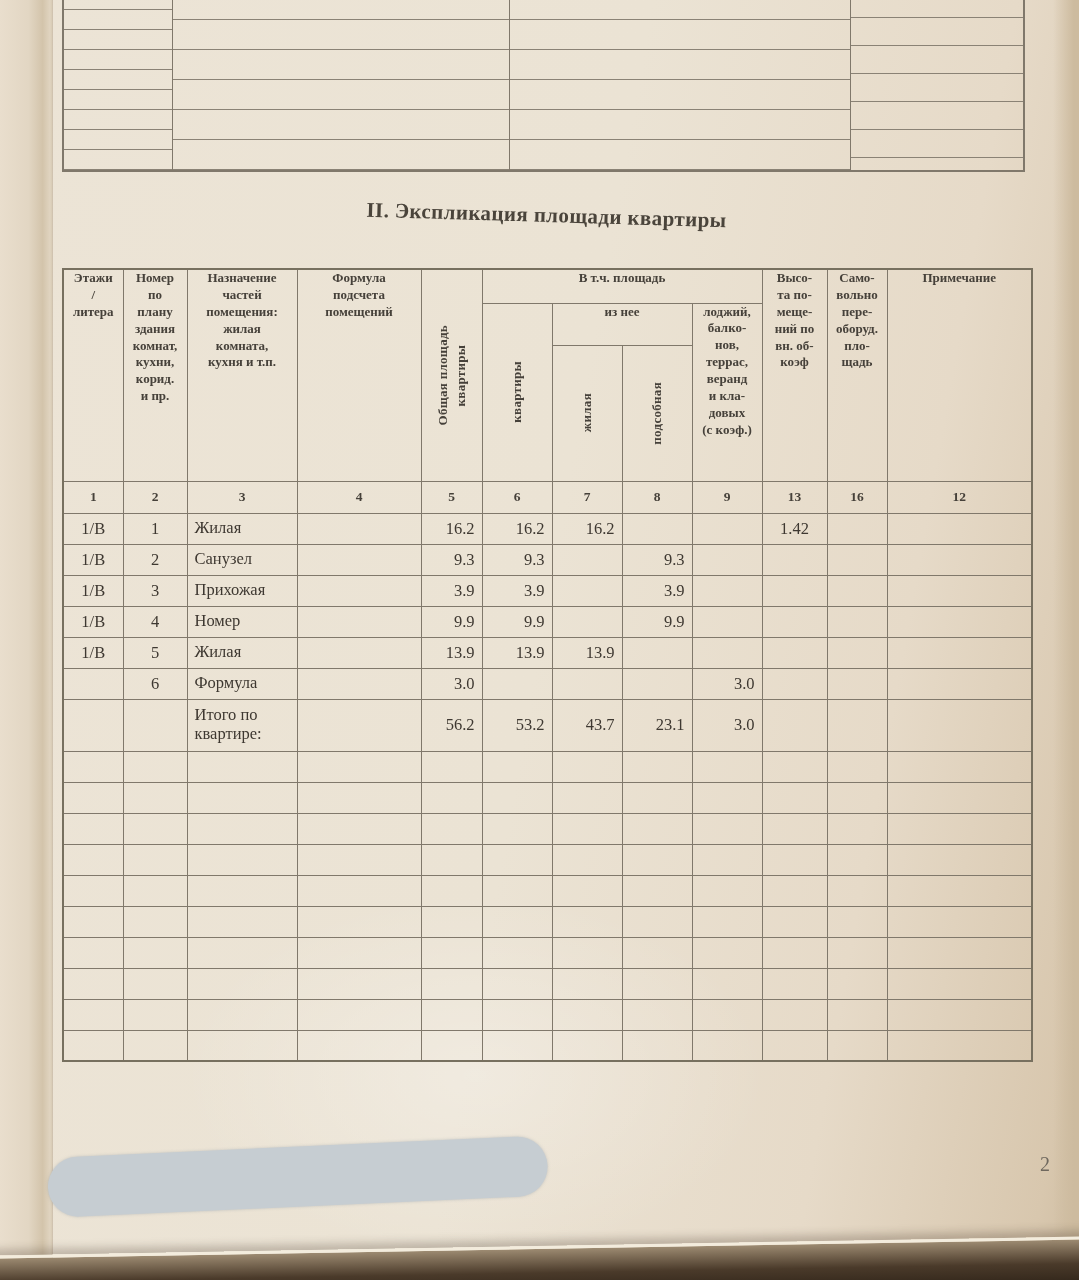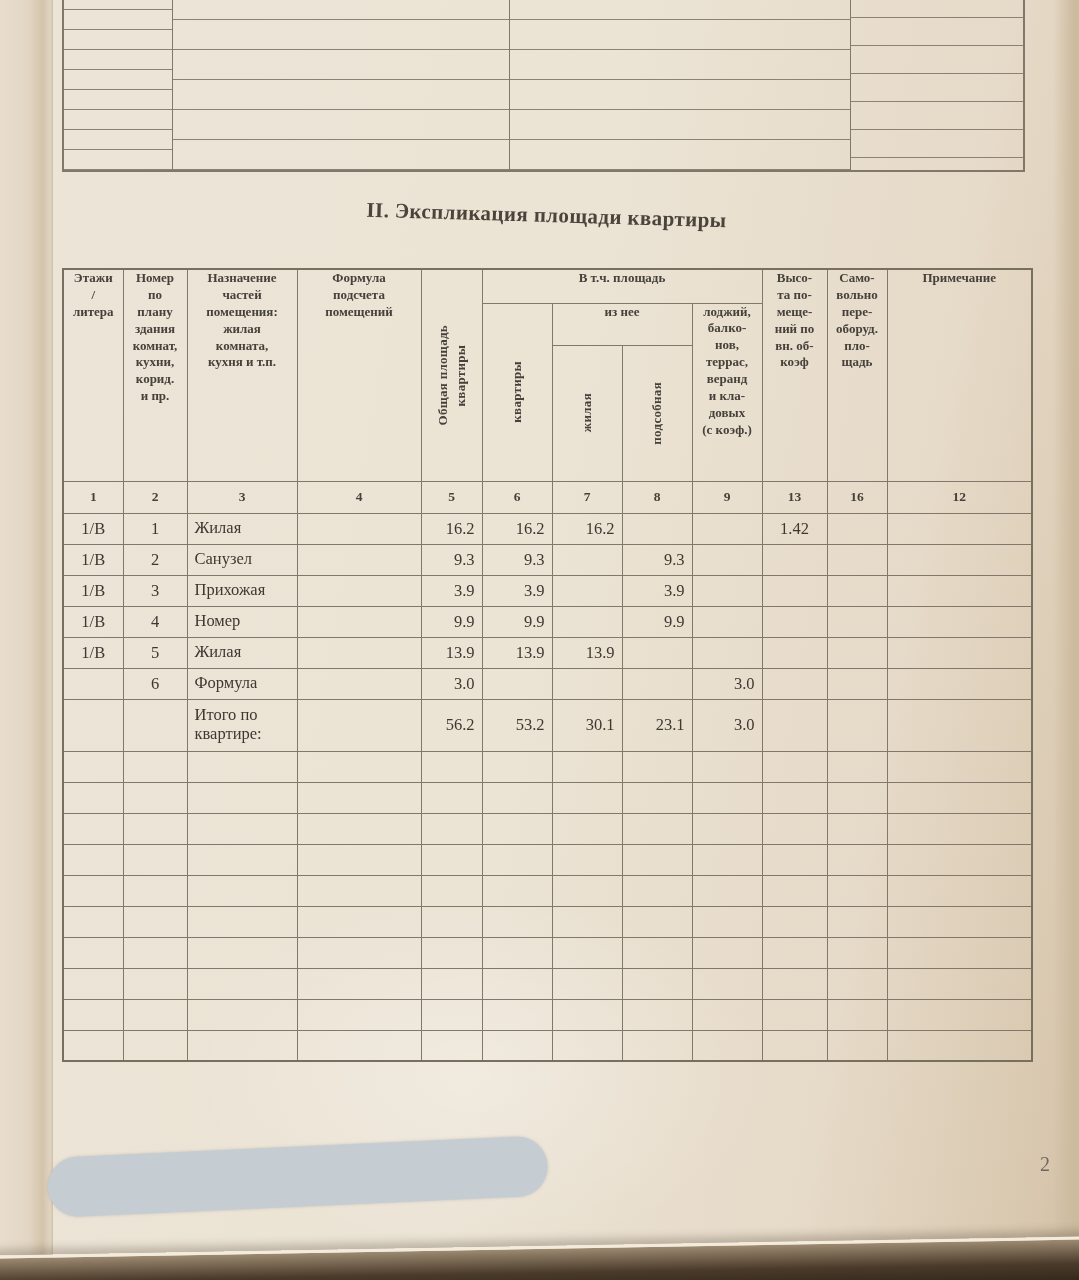--- a/index.html
+++ b/index.html
@@ -292,21 +292,21 @@
           <td></td>
           <td></td>
       </tr>
       <tr class="totrow">
         <td></td>
           <td></td>
           <td>Итого по квартире:</td>
           <td></td>
           <td>56.2</td>
           <td>53.2</td>
-          <td>30.1</td>
+          <td>43.7</td>
           <td>23.1</td>
           <td>3.0</td>
           <td></td>
           <td></td>
           <td></td>
       </tr>
       <tr class="erow">
           <td></td>
           <td></td>
           <td></td>

